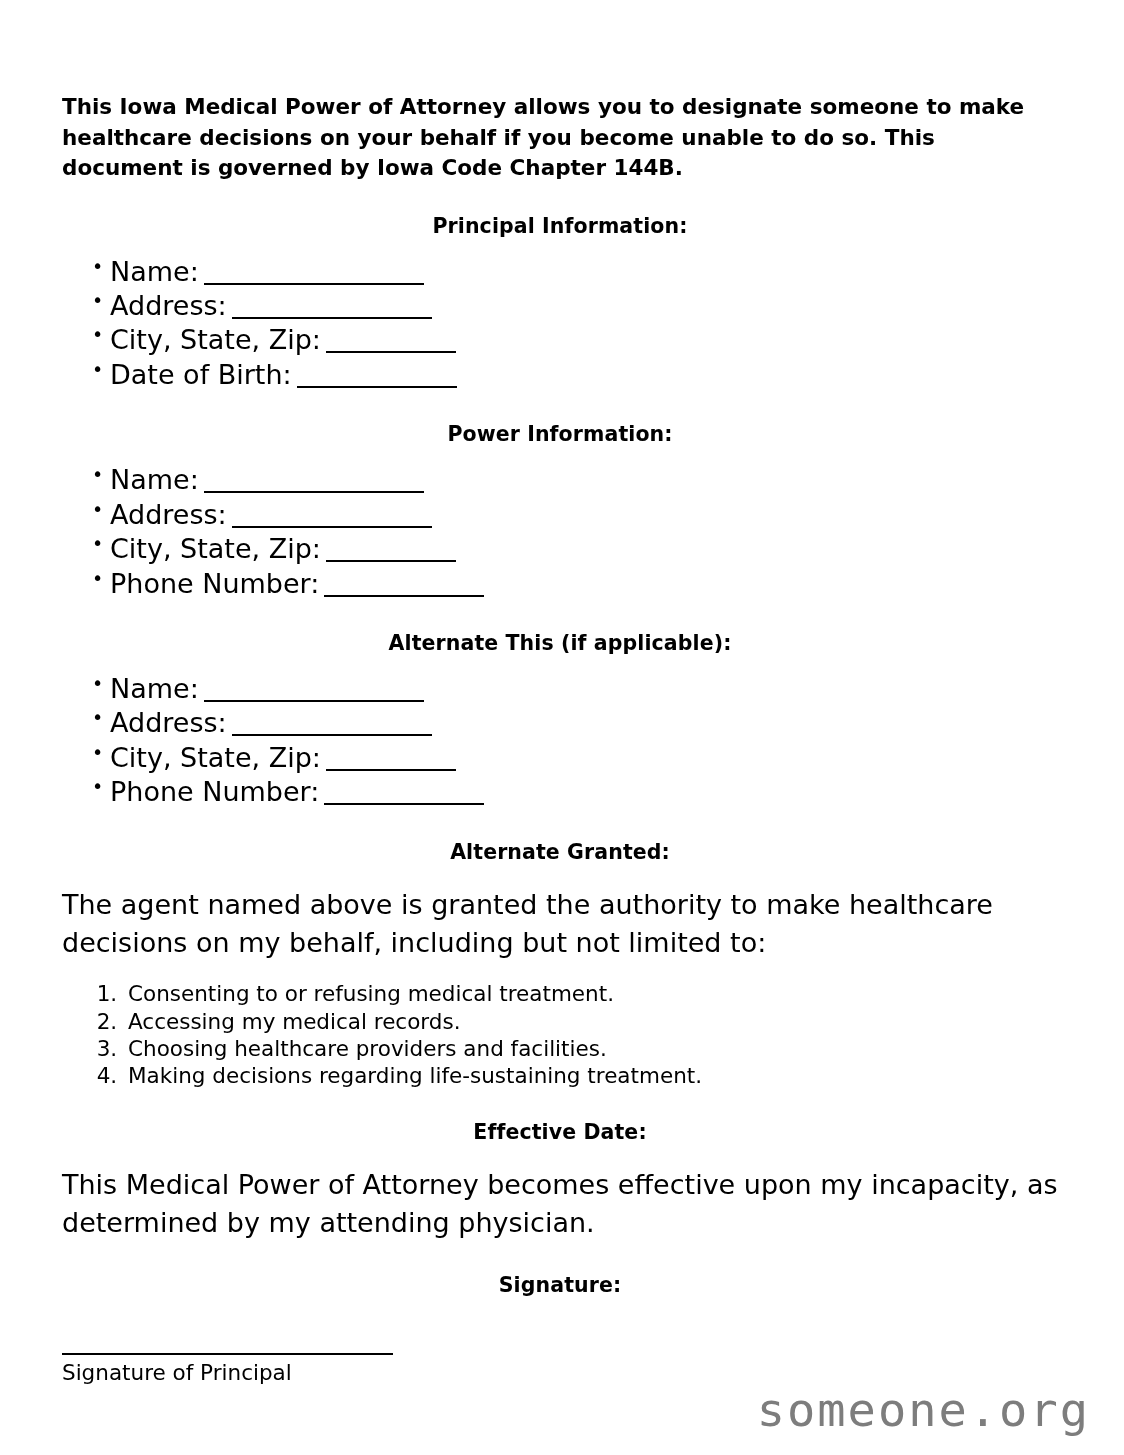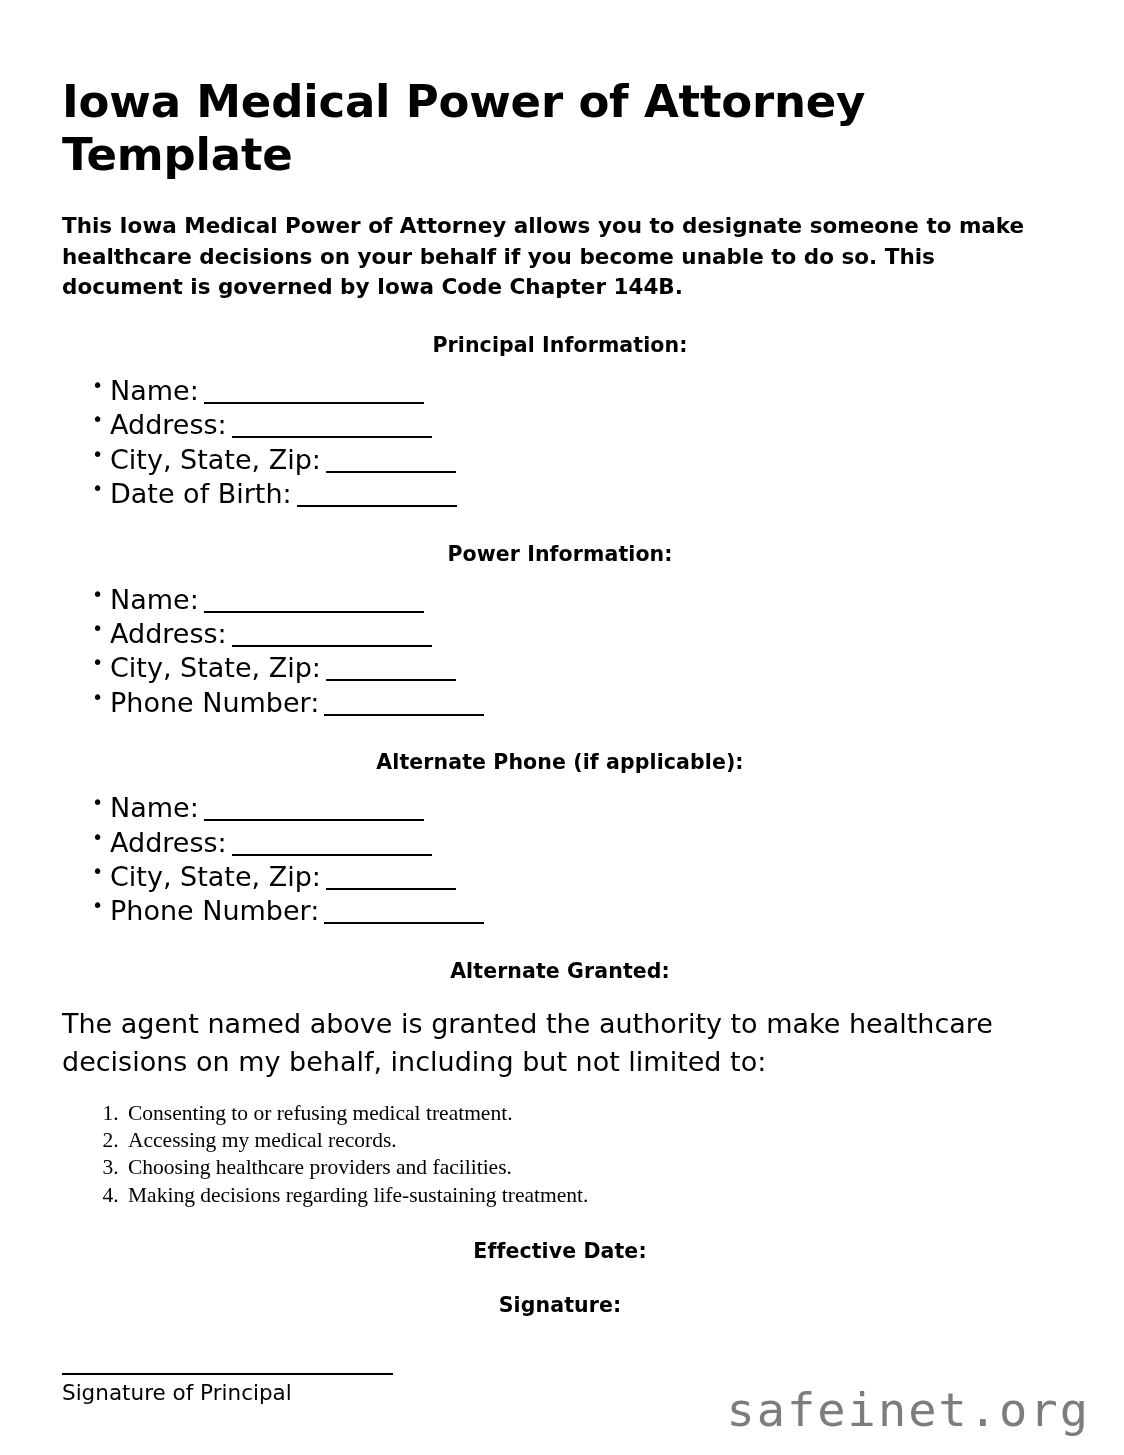--- a/index.html
+++ b/index.html
@@ -87,21 +87,20 @@
     border-bottom: 2px solid #000;
     vertical-align: -4px;
     margin-left: 5px;
   }
 
   ol.authority-list {
     margin: 18px 0 0 0;
     padding: 0 0 0 62px;
     list-style-position: outside;
     list-style-type: decimal;
-    font-family: Liberation Serif, serif;
   }
   ol.authority-list > li {
     font-size: 21.5px;
     line-height: 1.275;
     padding-left: 4px;
   }
 
   .signature-block {
     margin-top: 56px;
   }
@@ -126,61 +125,61 @@
     color: #7d7d7d;
     white-space: nowrap;
     user-select: none;
   }
 </style>
 </head>
 <body>
 
 <div class="page">
 
-  <h1 class="doc-title">Iowa Medical Power of Attorney Template</h1>
 
   <p class="intro-paragraph">This Iowa Medical Power of Attorney allows you to designate someone to make healthcare decisions on your behalf if you become unable to do so. This document is governed by Iowa Code Chapter 144B.</p>
 
   <h2 class="section-heading">Principal Information:</h2>
   <ul class="blank-list">
       <li><span>Name:</span><span class="blank-rule" style="width: 220px;"></span></li>
       <li><span>Address:</span><span class="blank-rule" style="width: 200px;"></span></li>
       <li><span>City, State, Zip:</span><span class="blank-rule" style="width: 130px;"></span></li>
       <li><span>Date of Birth:</span><span class="blank-rule" style="width: 160px;"></span></li>
     </ul>
 
   <h2 class="section-heading">Power Information:</h2>
   <ul class="blank-list">
       <li><span>Name:</span><span class="blank-rule" style="width: 220px;"></span></li>
       <li><span>Address:</span><span class="blank-rule" style="width: 200px;"></span></li>
       <li><span>City, State, Zip:</span><span class="blank-rule" style="width: 130px;"></span></li>
       <li><span>Phone Number:</span><span class="blank-rule" style="width: 160px;"></span></li>
     </ul>
 
-  <h2 class="section-heading">Alternate Phone (if applicable):</h2>
+  <h2 class="section-heading">Alternate This (if applicable):</h2>
   <ul class="blank-list">
       <li><span>Name:</span><span class="blank-rule" style="width: 220px;"></span></li>
       <li><span>Address:</span><span class="blank-rule" style="width: 200px;"></span></li>
       <li><span>City, State, Zip:</span><span class="blank-rule" style="width: 130px;"></span></li>
       <li><span>Phone Number:</span><span class="blank-rule" style="width: 160px;"></span></li>
     </ul>
 
   <h2 class="section-heading">Alternate Granted:</h2>
   <p class="body-paragraph">The agent named above is granted the authority to make healthcare decisions on my behalf, including but not limited to:</p>
   <ol class="authority-list">
       <li>Consenting to or refusing medical treatment.</li>
       <li>Accessing my medical records.</li>
       <li>Choosing healthcare providers and facilities.</li>
       <li>Making decisions regarding life-sustaining treatment.</li>
     </ol>
 
   <h2 class="section-heading">Effective Date:</h2>
+  <p class="body-paragraph">This Medical Power of Attorney becomes effective upon my incapacity, as determined by my attending physician.</p>
 
   <h2 class="section-heading">Signature:</h2>
 
   <div class="signature-block">
     <div class="signature-rule"></div>
     <div class="signature-caption">Signature of Principal</div>
   </div>
 
-  <div class="watermark">safeinet.org</div>
+  <div class="watermark">someone.org</div>
 
 </div>
 
 </body></html>

